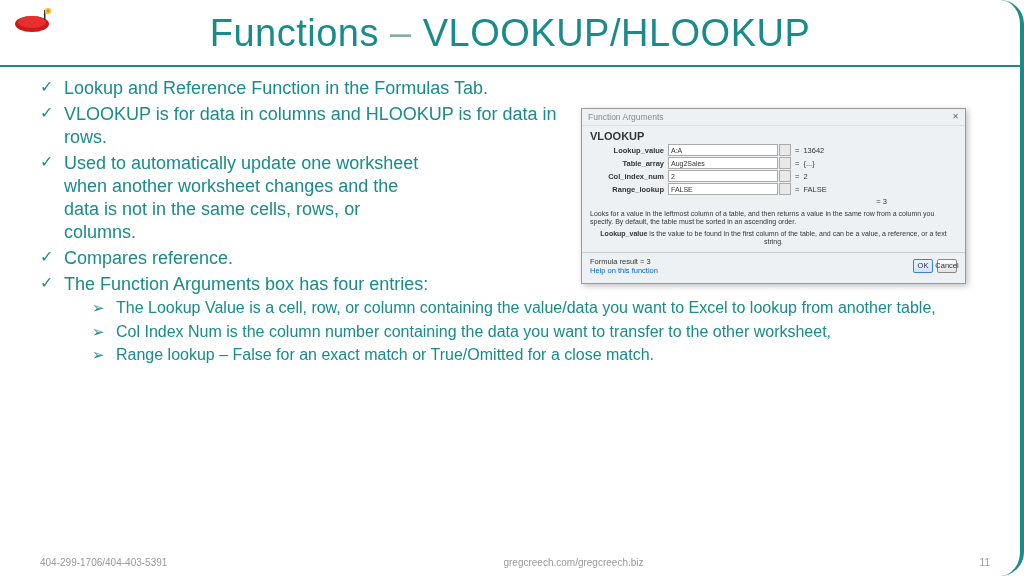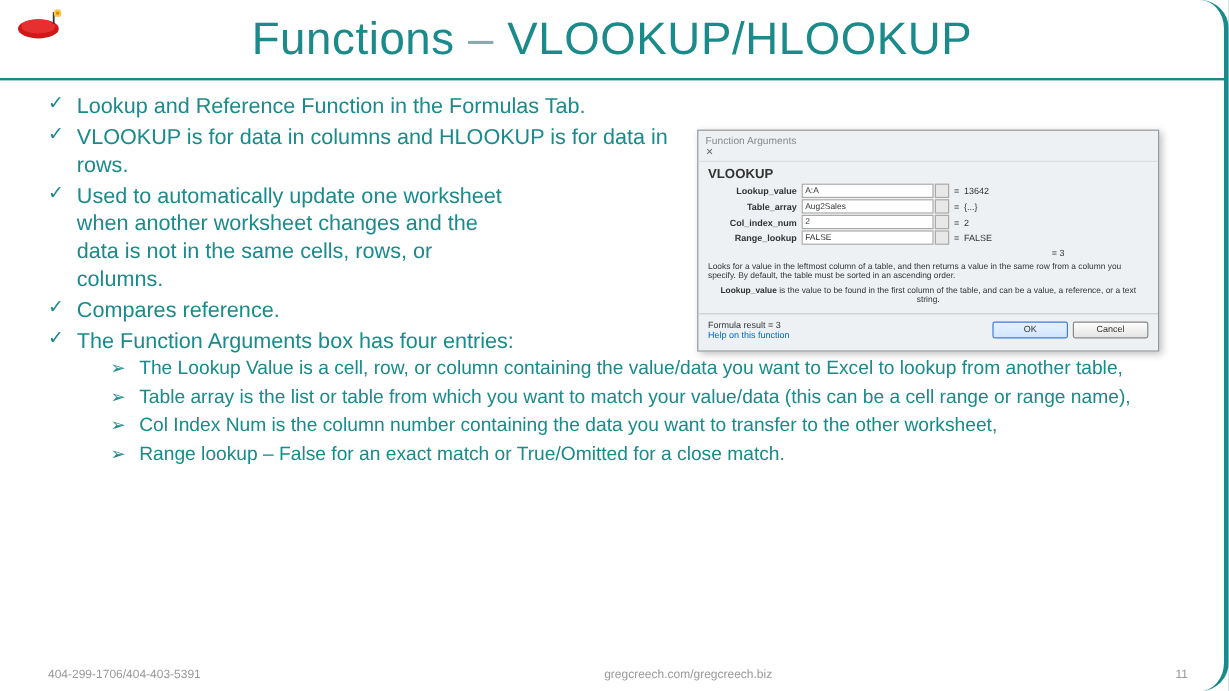--- a/index.html
+++ b/index.html
@@ -91,21 +91,20 @@
   font-size: 8px;
   color: #333;
 }
 .dlg-title {
   padding: 3px 6px;
   font-size: 8.5px;
   color: #888;
   display: flex;
   justify-content: space-between;
   border-bottom: 1px solid #ddd;
-  flex-direction: column;
 }
 .dlg-body { padding: 4px 8px 6px 8px; }
 .dlg-func { font-size: 11px; font-weight: 600; margin-bottom: 2px; color:#333;}
 .dlg-row { display: flex; align-items: center; margin-bottom: 1px; }
 .dlg-label { width: 78px; text-align: right; padding-right: 4px; font-weight:600; font-size:7.5px;}
 .dlg-input {
   width: 110px; height: 12px; border: 1px solid #aaa; background: #fff;
   font-size: 7px; padding: 0 2px; display:flex; align-items:center;
 }
 .dlg-btn-sm { width:12px; height:12px; border:1px solid #aaa; background:#e8e8e8; margin-left:1px;}
@@ -113,21 +112,21 @@
 .dlg-val { font-size: 7.5px; }
 .dlg-desc { font-size: 7px; margin-top: 4px; line-height:1.2; color:#333;}
 .dlg-desc2 { font-size: 7px; margin-top: 3px; text-align:center; line-height:1.2;}
 .dlg-desc2 b { font-weight:700;}
 .dlg-sep { border-top:1px solid #ccc; margin:5px -8px 4px -8px;}
 .dlg-footer { display:flex; justify-content:space-between; align-items:center; padding:0 0 2px 0;}
 .dlg-result { font-size:7.5px;}
 .dlg-link { color:#0066cc; font-size:7.5px; }
 .dlg-buttons { display:flex; gap:4px;}
 .dlg-button {
-  width:63px; height:14px; font-size:7.5px; border:1px solid #888;
+  width:20px; height:14px; font-size:7.5px; border:1px solid #888;
   background:linear-gradient(#fdfdfd,#e4e4e4); display:flex;
   align-items:center; justify-content:center; border-radius:2px;
 }
 .dlg-button.ok { border-color:#3b7dd8; background:linear-gradient(#eaf3ff,#cfe4ff);}
 .footer {
   position: absolute;
   bottom: 8px;
   left: 0; right: 0;
   display: flex;
   justify-content: space-between;
@@ -159,21 +158,20 @@
 
   <div class="content">
     <ul class="main">
       <li><span>Lookup and Reference Function in the Formulas Tab.</span></li>
       <li><span class="wrap1">VLOOKUP is for data in columns and HLOOKUP is for data in rows.</span></li>
       <li><span class="wrap2">Used to automatically update one worksheet when another worksheet changes and the data is not in the same cells, rows, or columns.</span></li>
       <li><span>Compares reference.</span></li>
       <li><span>The Function Arguments box has four entries:</span>
         <ul class="sub">
           <li><span>The Lookup Value is a cell, row, or column containing the value/data you want to Excel to lookup from another table,</span></li>
-          <li><span>Table array is the list or table from which you want to match your value/data (this can be a cell range or range name),</span></li>
           <li><span>Col Index Num is the column number containing the data you want to transfer to the other worksheet,</span></li>
           <li><span>Range lookup – False for an exact match or True/Omitted for a close match.</span></li>
         </ul>
       </li>
     </ul>
   </div>
 
   <div class="dialog">
     <div class="dlg-title">
       <span>Function Arguments</span>

